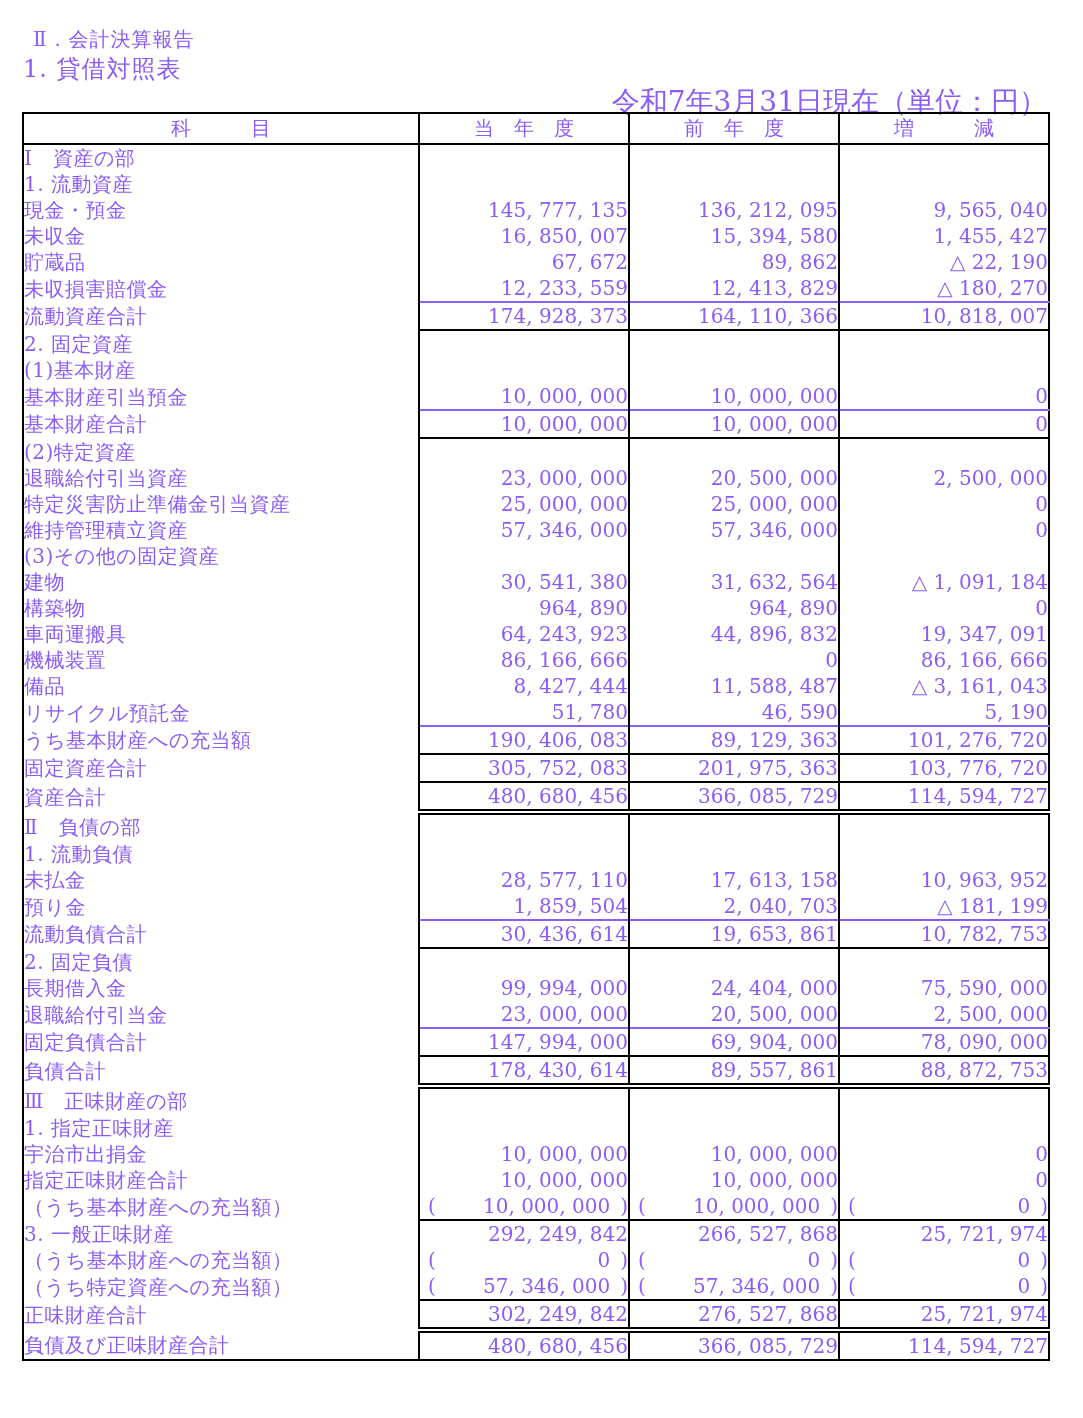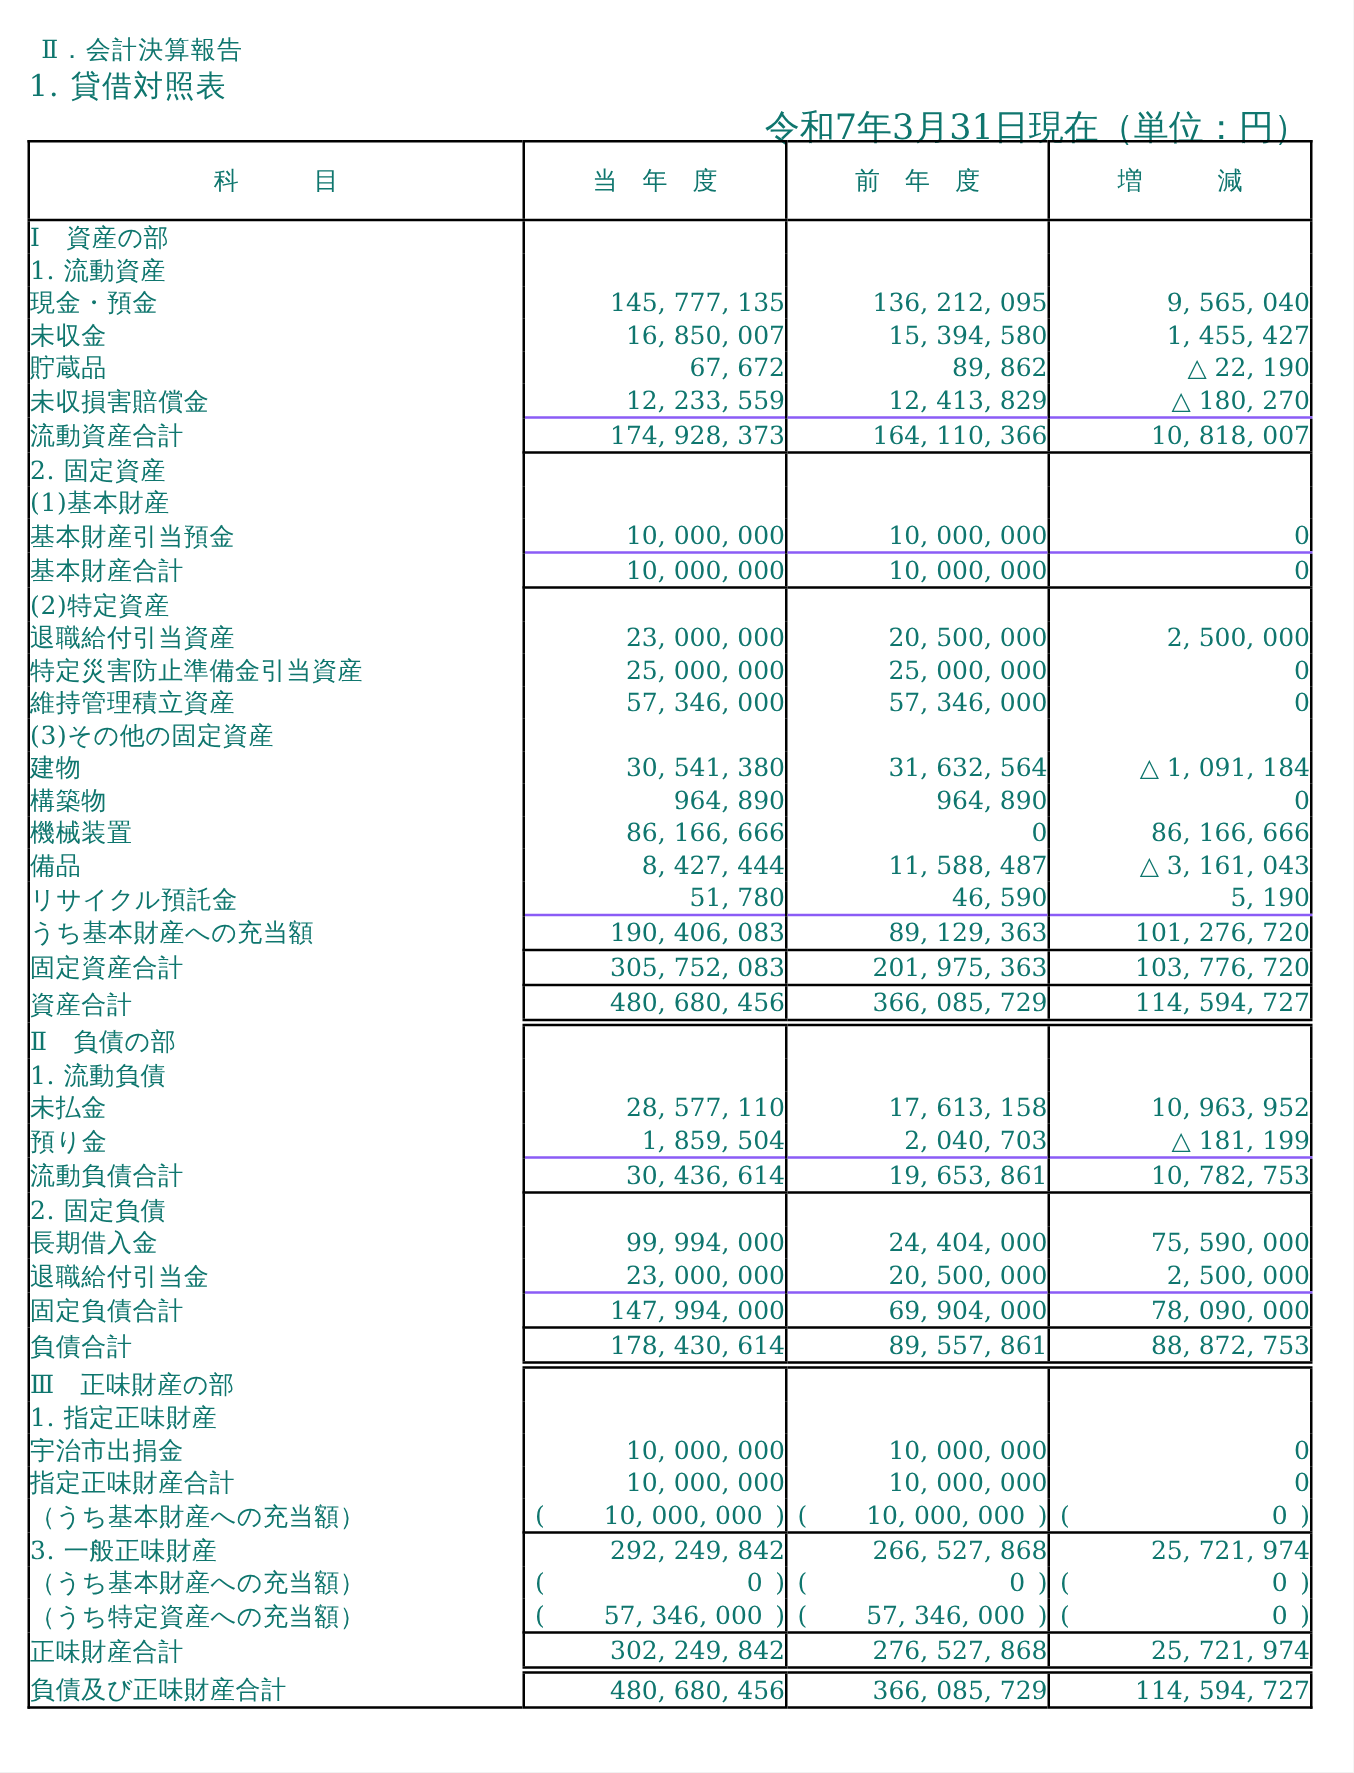--- a/index.html
+++ b/index.html
@@ -1,42 +1,42 @@
 <!DOCTYPE html>
 <html><head>
 <meta charset="utf-8">
 <style>
   html,body{margin:0;padding:0;background:#e8e8e8;}
   .page{
     position:relative;
     width:1083px;height:1418px;
     background:#ffffff;
     font-family:"DejaVu Serif","Liberation Serif",serif;
-    color:#0f766e;
+    color:#8b5cf6;
     overflow:hidden;
   }
   .h1{position:absolute;left:33px;top:26px;font-size:20px;letter-spacing:1px;white-space:pre;}
   .h2{position:absolute;left:23px;top:53px;font-size:24px;letter-spacing:1px;white-space:pre;}
   .date-note{position:absolute;right:36px;top:83px;font-size:28px;white-space:pre;}
   table.bs{
     position:absolute;left:22px;top:112px;
     width:1026px;
     border-collapse:collapse;
     table-layout:fixed;
     border:2px solid #000;
   }
   table.bs col.c-label{width:396px;}
   table.bs col.c-num{width:210px;}
   table.bs th{
     height:29px;
     font-size:20px;font-weight:normal;
     text-align:center;vertical-align:middle;
     border-bottom:2px solid #000;
     border-left:2px solid #000;
-    padding:16px;white-space:pre;
+    padding:0;white-space:pre;
   }
   table.bs th:first-child{border-left:none;}
   table.bs td{
     height:26px;line-height:26px;
     font-size:20px;
     padding:0;vertical-align:middle;
     white-space:pre;overflow:hidden;
   }
   td.label{text-align:left;letter-spacing:0.5px;}
   td.num{border-left:2px solid #000;text-align:right;padding-right:18px;}
@@ -183,20 +183,26 @@
           <td class="num">31, 632, 564</td>
           <td class="num">△ 1, 091, 184</td>
         </tr>
         <tr>
           <td class="label lv5">構築物</td>
           <td class="num">964, 890</td>
           <td class="num">964, 890</td>
           <td class="num">0</td>
         </tr>
         <tr>
+          <td class="label lv5">車両運搬具</td>
+          <td class="num">64, 243, 923</td>
+          <td class="num">44, 896, 832</td>
+          <td class="num">19, 347, 091</td>
+        </tr>
+        <tr>
           <td class="label lv5">機械装置</td>
           <td class="num">86, 166, 666</td>
           <td class="num">0</td>
           <td class="num">86, 166, 666</td>
         </tr>
         <tr>
           <td class="label lv5">備品</td>
           <td class="num">8, 427, 444</td>
           <td class="num">11, 588, 487</td>
           <td class="num">△ 3, 161, 043</td>

